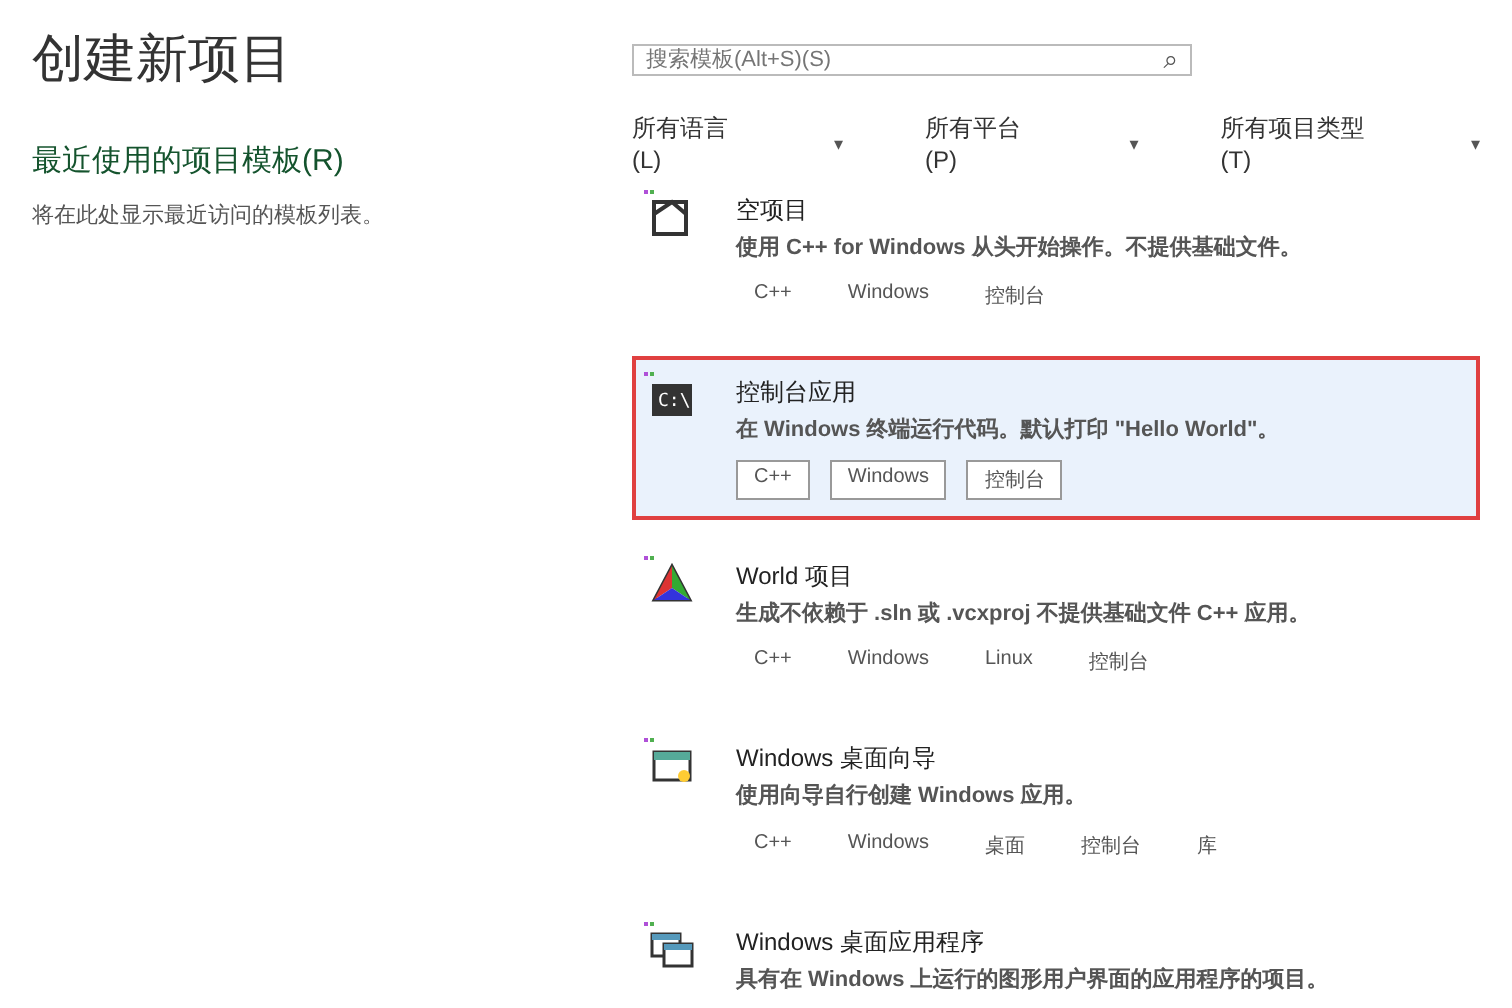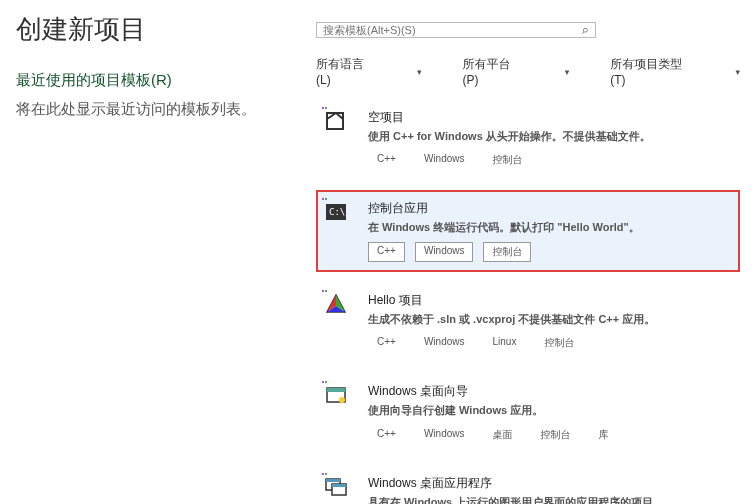--- a/index.html
+++ b/index.html
@@ -11,21 +11,21 @@
       overflow: hidden;
       font-size: 12px;
       color: #333;
     }
     .container { display: flex; flex-direction: column; height: 100%; }
     .main { display: flex; flex: 1; padding: 8px 16px 0 16px; gap: 20px; }
     .left-col { width: 280px; flex-shrink: 0; }
     .right-col { flex: 1; display: flex; flex-direction: column; }
     .page-title { font-size: 26px; font-weight: 400; margin-bottom: 24px; margin-top: 4px; }
     .recent-title { font-size: 15px; color: #14532d; margin-bottom: 10px; }
-    .recent-desc { font-size: 15px; color: #555; }
+    .recent-desc { font-size: 11px; color: #555; }
     .search-row { display: flex; align-items: center; margin-top: 14px; margin-bottom: 18px; }
     .search-box {
       flex: 1;
       max-width: 280px;
       border: 1px solid #bbb;
       height: 16px;
       display: flex;
       align-items: center;
       padding: 0 6px;
       font-size: 11px;
@@ -34,21 +34,21 @@
     }
     .search-input {
       border: none;
       outline: none;
       flex: 1;
       font-size: 11px;
       color: #666;
       background: transparent;
     }
     .search-icon { font-size: 13px; color: #555; margin-left: 4px; }
-    .filters { display: flex; gap: 41px; margin-bottom: 12px; }
+    .filters { display: flex; gap: 41px; }
     .filter-dd {
       font-size: 12px;
       color: #333;
       display: flex;
       align-items: center;
       gap: 40px;
       cursor: pointer;
     }
     .filter-dd .arrow-down { font-size: 9px; color: #555; }
     .template-list { display: flex; flex-direction: column; gap: 10px; }
@@ -178,21 +178,21 @@
                 <span></span>
               </div>
             <svg viewBox="0 0 24 24">
                 <polygon points="12,3 21,20 3,20" fill="none" stroke="#333" stroke-width="1.5"></polygon>
                 <polygon points="12,3 12,14 3,20" fill="#d33"></polygon>
                 <polygon points="12,3 21,20 12,14" fill="#3a3"></polygon>
                 <polygon points="12,14 21,20 3,20" fill="#33d"></polygon>
               </svg>
           </div>
           <div class="template-body">
-            <div class="template-title">Hello 项目</div>
+            <div class="template-title">World 项目</div>
             <div class="template-desc">生成不依赖于 .sln 或 .vcxproj 不提供基础文件 C++ 应用。</div>
             <div class="tag-row">
               <span class="tag">C++</span>
               <span class="tag">Windows</span>
               <span class="tag">Linux</span>
               <span class="tag">控制台</span>
             </div>
           </div>
         </div>
 

